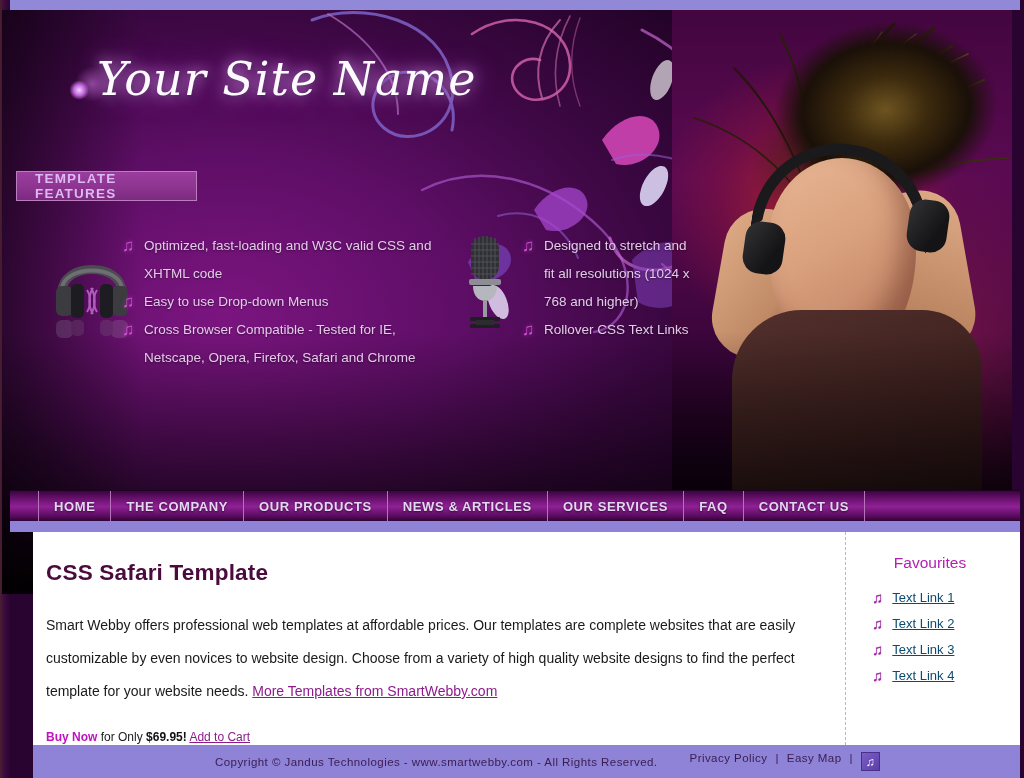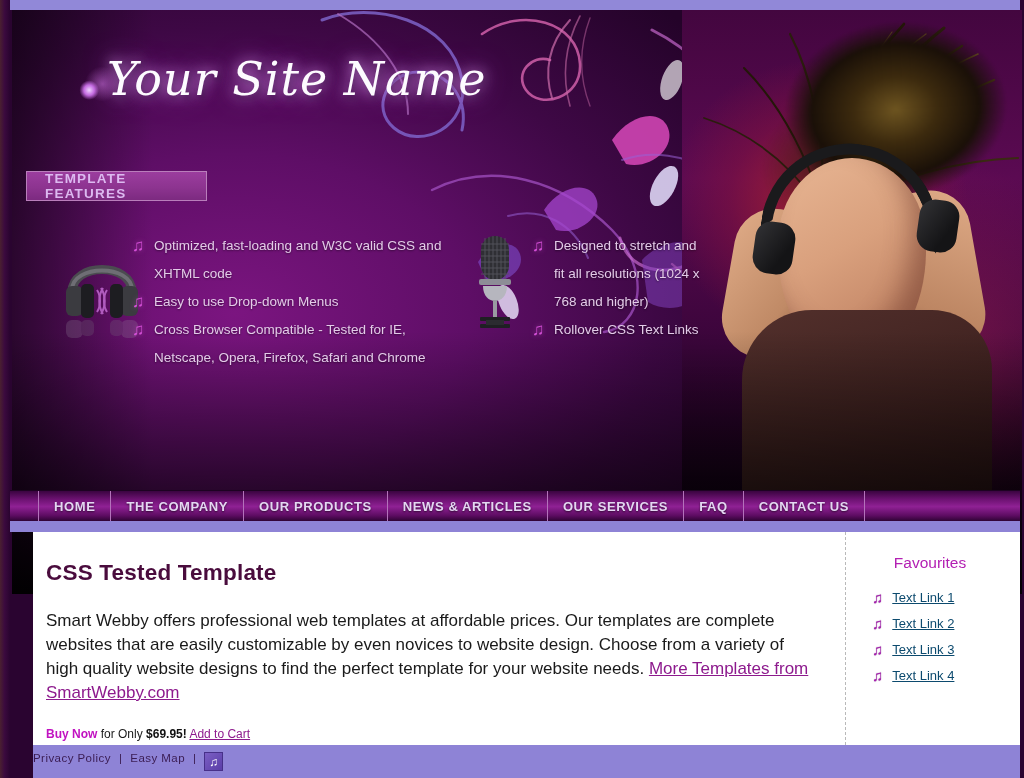--- a/index.html
+++ b/index.html
@@ -32,21 +32,21 @@
   }
   .frame-topstrip {
     position: absolute; left: 10px; top: 0;
     width: 1010px; height: 10px;
     background: #9188d8;
   }
 
   
   #header {
     position: absolute;
-    left: 12px; top: 10px;
+    left: 2px; top: 10px;
     width: 1010px; height: 584px;
     overflow: hidden;
     background:
       radial-gradient(ellipse 620px 420px at 22% 52%, #7b1580 0%, #5e0e66 38%, #3e0845 68%, #240329 100%),
       #2c0532;
   }
   
   #header .vignette {
     position: absolute; inset: 0;
     background:
@@ -247,22 +247,22 @@
   }
   #page-title {
     color: #4a0c3d;
     font-size: 22.5px;
     font-weight: bold;
     letter-spacing: .2px;
     margin-bottom: 23px;
   }
   #intro-para {
     color: #1a1a1a;
-    font-size: 17px;
-    line-height: 24px;
+    font-size: 14px;
+    line-height: 33px;
     max-width: 790px;
   }
   a.link {
     color: #8d1a8d;
     text-decoration: underline;
     cursor: pointer;
   }
   #buy-line {
     margin-top: 22px;
     font-size: 12px;
@@ -512,21 +512,21 @@
     <div class="nav-item">NEWS &amp; ARTICLES</div>
     <div class="nav-item">OUR SERVICES</div>
     <div class="nav-item">FAQ</div>
     <div class="nav-item">CONTACT US</div>
     <div id="nav-filler"></div>
   </div>
   <div id="nav-underbar"></div>
 
   <div id="content">
     <div id="content-left">
-      <div id="page-title">CSS Tested Template</div>
+      <div id="page-title">CSS Safari Template</div>
       <div id="intro-para">
         <span>Smart Webby offers professional web templates at affordable prices. Our templates are complete websites that are easily customizable by even novices to website design. Choose from a variety of high quality website designs to find the perfect template for your website needs. </span><a class="link">More Templates from SmartWebby.com</a>
       </div>
       <div id="buy-line">
         <span id="buy-now">Buy Now</span><span> for Only </span><span id="price">$69.95!</span>
         <a class="link">Add to Cart</a>
       </div>
     </div>
 
     <div id="content-right">
@@ -544,20 +544,21 @@
         <a>Text Link 3</a>
       </div>
       <div class="fav-item">
         <span class="fnote">♫</span>
         <a>Text Link 4</a>
       </div>
     </div>
   </div>
 
   <div id="footer">
+    <div id="footer-copy">Copyright © Jandus Technologies - www.smartwebby.com - All Rights Reserved.</div>
     <div id="footer-links">
       <a>Privacy Policy</a>
       <span class="sep">|</span>
       <a>Easy Map</a>
       <span class="sep">|</span>
       <div id="footer-badge">♫</div>
     </div>
   </div>
 
 </div>

